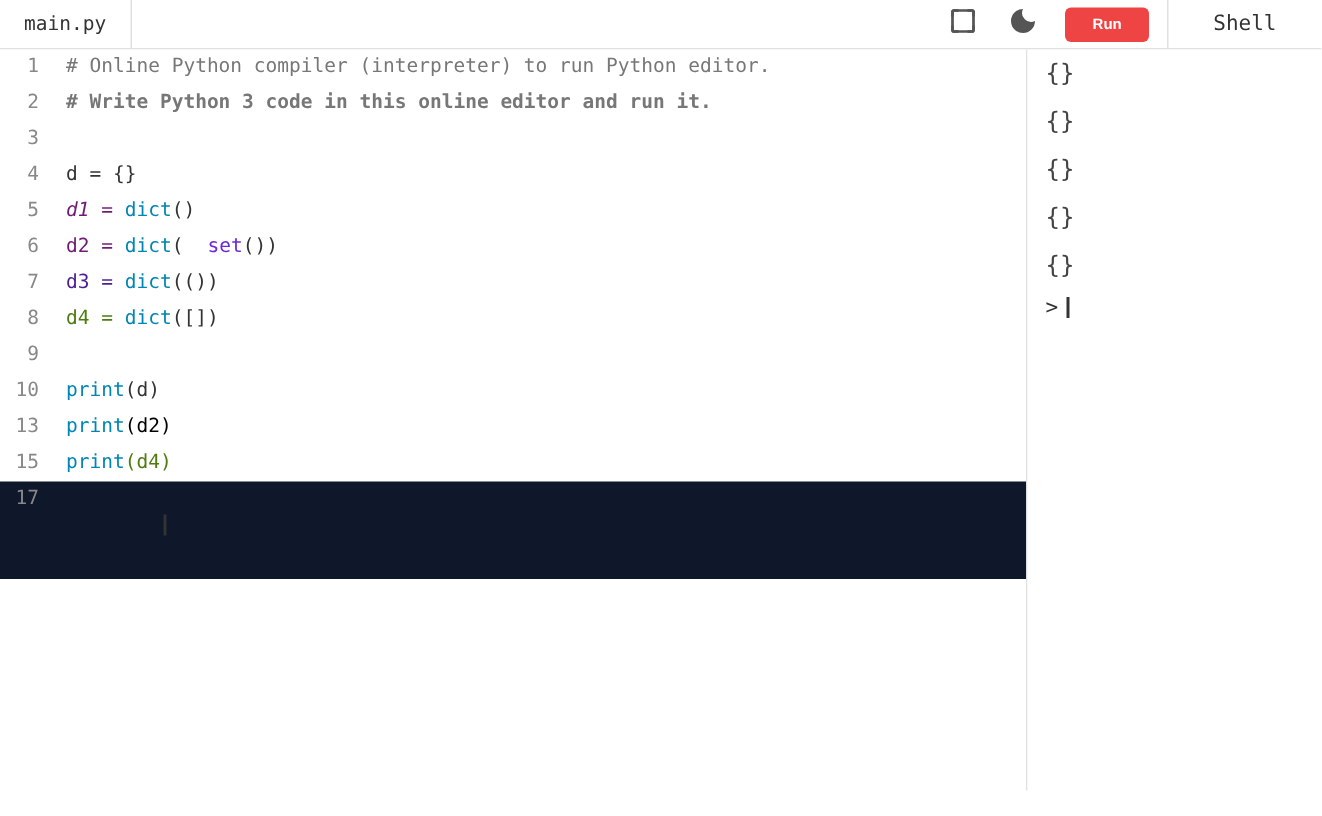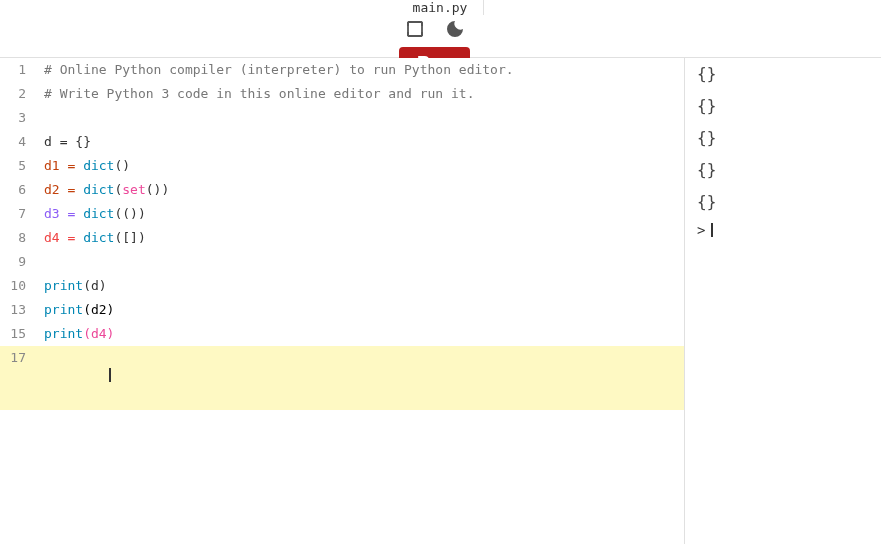--- a/index.html
+++ b/index.html
@@ -9,24 +9,23 @@
       height: 544px;
       background: #fff;
       font-family: monospace;
       overflow: hidden;
     }
 
     
     .header {
       display: flex;
       align-items: center;
-      height: 58px;
+      height: 33px;
       border-bottom: 1px solid #e0e0e0;
       background: #fff;
-      flex-direction: column;
     }
 
     .tab-main {
       display: flex;
       align-items: center;
       height: 100%;
       padding: 0 16px;
       border-right: 1px solid #e0e0e0;
       font-size: 13px;
       color: #333;
@@ -52,26 +51,26 @@
       justify-content: center;
       border: none;
       background: transparent;
       cursor: pointer;
       border-radius: 4px;
       color: #555;
       font-size: 18px;
     }
 
     .run-btn {
-      background: #b91c1c;
+      background: #ef4444;
       color: #fff;
       border: none;
       border-radius: 4px;
       padding: 6px 18px;
-      font-size: 18px;
+      font-size: 10px;
       font-weight: 600;
       cursor: pointer;
       margin-right: 12px;
     }
 
     .shell-tab {
       display: flex;
       align-items: center;
       height: 100%;
       padding: 0 30px;
@@ -205,51 +204,51 @@
 
   <div class="editor">
 
     <div class="code-row">
       <div class="line-num">1</div>
       <div class="line-content"><span style="color:#777;"># Online Python compiler (interpreter) to run Python editor.</span></div>
     </div>
 
     <div class="code-row">
       <div class="line-num">2</div>
-      <div class="line-content"><span style="color:#777;"># Write Python 3 code in this online editor and run it.</span></div>
+      <div class="line-content"><span style="color:#777;font-weight:bold;"># Write Python 3 code in this online editor and run it.</span></div>
     </div>
 
     <div class="code-row">
       <div class="line-num">3</div>
       <div class="line-content"></div>
     </div>
 
     <div class="code-row">
       <div class="line-num">4</div>
       <div class="line-content"><span style="color:#333;">d = {}</span></div>
     </div>
 
     <div class="code-row">
       <div class="line-num">5</div>
-      <div class="line-content"><span style="color:#c2410c;">d1 = </span><span style="color:#0086b3;">dict</span><span style="color:#333;">()</span></div>
+      <div class="line-content"><span style="color:#701a75;font-style:italic;">d1 = </span><span style="color:#0086b3;">dict</span><span style="color:#333;">()</span></div>
     </div>
 
     <div class="code-row">
       <div class="line-num">6</div>
-      <div class="line-content"><span style="color:#c2410c;">d2 = </span><span style="color:#0086b3;">dict</span><span style="color:#333;">(</span><span style="color:#ec4899;">set</span><span style="color:#333;">())</span></div>
+      <div class="line-content"><span style="color:#701a75;">d2 = </span><span style="color:#0086b3;">dict</span><span style="color:#333;">(</span><span style="color:#6d28d9;margin-left:16px;">set</span><span style="color:#333;">())</span></div>
     </div>
 
     <div class="code-row">
       <div class="line-num">7</div>
-      <div class="line-content"><span style="color:#8b5cf6;">d3 = </span><span style="color:#0086b3;">dict</span><span style="color:#333;">(())</span></div>
+      <div class="line-content"><span style="color:#4c1d95;">d3 = </span><span style="color:#0086b3;">dict</span><span style="color:#333;">(())</span></div>
     </div>
 
     <div class="code-row">
       <div class="line-num">8</div>
-      <div class="line-content"><span style="color:#ef4444;">d4 = </span><span style="color:#0086b3;">dict</span><span style="color:#333;">([]) </span></div>
+      <div class="line-content"><span style="color:#4d7c0f;">d4 = </span><span style="color:#0086b3;">dict</span><span style="color:#333;">([]) </span></div>
     </div>
 
     <div class="code-row">
       <div class="line-num">9</div>
       <div class="line-content"></div>
     </div>
 
 
     <div class="code-row">
       <div class="line-num">10</div>
@@ -258,25 +257,25 @@
 
 
     <div class="code-row">
       <div class="line-num">13</div>
       <div class="line-content"><span style="color:#0086b3;">print</span><span style="color:#000000;">(d2)</span></div>
     </div>
 
 
     <div class="code-row">
       <div class="line-num">15</div>
-      <div class="line-content"><span style="color:#0086b3;">print</span><span style="color:#ec4899;">(d4)</span></div>
-    </div>
-
-
-    <div class="code-row" style="background:#fef9c3;">
+      <div class="line-content"><span style="color:#0086b3;">print</span><span style="color:#4d7c0f;">(d4)</span></div>
+    </div>
+
+
+    <div class="code-row" style="background:#0f172a;">
       <div class="line-num">17</div>
       <div class="line-content">
         <span class="cursor-blink"></span>
       </div>
     </div>
   </div>
 
   <div class="shell-panel">
     <div class="shell-line">
       <span style="font-size:16px; color:#444;">{}</span>

